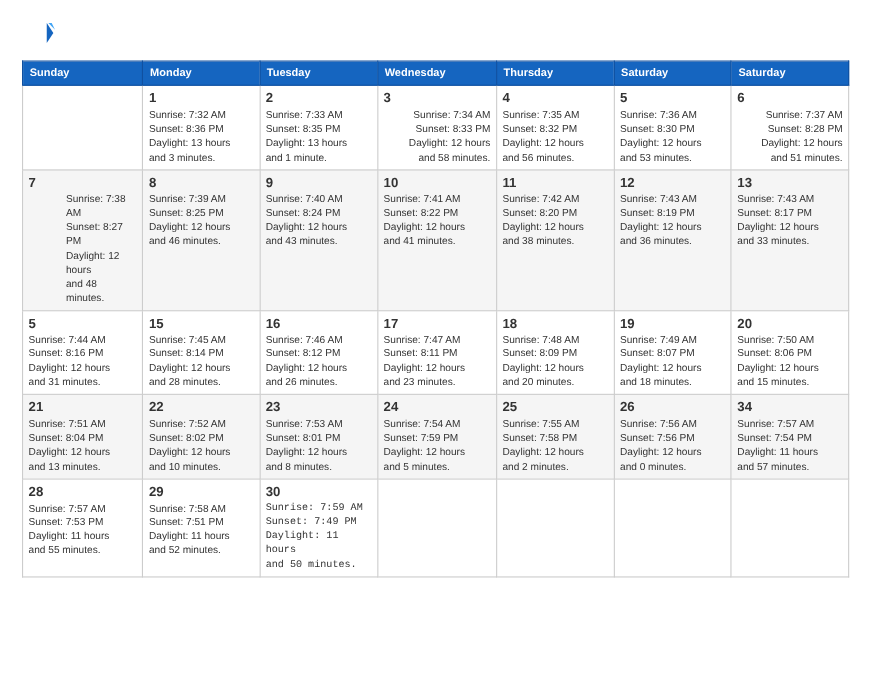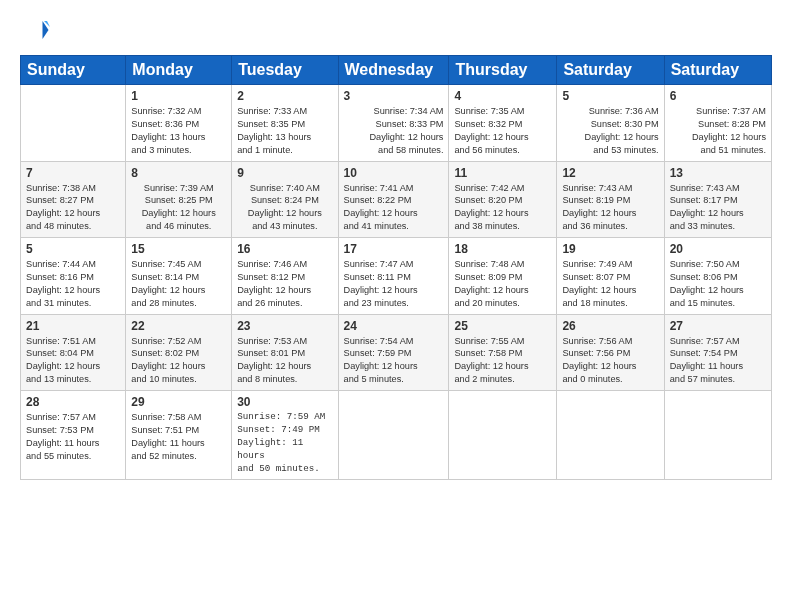--- a/index.html
+++ b/index.html
@@ -51,21 +51,21 @@
       color: #555;
     }
     .calendar {
       width: 100%;
       border-collapse: collapse;
       border: 1px solid #ccc;
     }
     .calendar th {
       background: #1565c0;
       color: #fff;
-      font-size: 16px;
+      font-size: 10px;
       font-weight: bold;
       text-align: left;
       padding: 5px 6px;
       border: 1px solid #1050a0;
     }
     .calendar td {
       vertical-align: top;
       border: 1px solid #ccc;
       padding: 4px 5px;
       width: 113px;
@@ -150,51 +150,51 @@
           </td>
           <td>
             <span class="day-num">4</span>
             <div class="day-info" style="white-space: pre-line;">Sunrise: 7:35 AM
 Sunset: 8:32 PM
 Daylight: 12 hours
 and 56 minutes.</div>
           </td>
           <td>
             <span class="day-num">5</span>
-            <div class="day-info" style="white-space: pre-line; text-align: right;">Sunrise: 7:36 AM
+            <div class="day-info" style="white-space: pre-line;">Sunrise: 7:36 AM
 Sunset: 8:30 PM
 Daylight: 12 hours
 and 53 minutes.</div>
           </td>
           <td>
             <span class="day-num">6</span>
             <div class="day-info" style="white-space: pre-line; text-align: right;">Sunrise: 7:37 AM
 Sunset: 8:28 PM
 Daylight: 12 hours
 and 51 minutes.</div>
           </td>
         </tr>
         <tr>
           <td>
             <span class="day-num">7</span>
-            <div class="day-info" style="white-space: pre-line;">Sunrise: 7:38 AM
+            <div class="day-info" style="white-space: pre-line; margin-left: 34px;">Sunrise: 7:38 AM
 Sunset: 8:27 PM
 Daylight: 12 hours
 and 48 minutes.</div>
           </td>
           <td>
             <span class="day-num">8</span>
-            <div class="day-info" style="white-space: pre-line; text-align: center;">Sunrise: 7:39 AM
+            <div class="day-info" style="white-space: pre-line;">Sunrise: 7:39 AM
 Sunset: 8:25 PM
 Daylight: 12 hours
 and 46 minutes.</div>
           </td>
           <td>
             <span class="day-num">9</span>
-            <div class="day-info" style="white-space: pre-line; text-align: center;">Sunrise: 7:40 AM
+            <div class="day-info" style="white-space: pre-line;">Sunrise: 7:40 AM
 Sunset: 8:24 PM
 Daylight: 12 hours
 and 43 minutes.</div>
           </td>
           <td>
             <span class="day-num">10</span>
             <div class="day-info" style="white-space: pre-line;">Sunrise: 7:41 AM
 Sunset: 8:22 PM
 Daylight: 12 hours
 and 41 minutes.</div>
@@ -309,21 +309,21 @@
 and 2 minutes.</div>
           </td>
           <td>
             <span class="day-num">26</span>
             <div class="day-info" style="white-space: pre-line;">Sunrise: 7:56 AM
 Sunset: 7:56 PM
 Daylight: 12 hours
 and 0 minutes.</div>
           </td>
           <td>
-            <span class="day-num">27</span>
+            <span class="day-num">34</span>
             <div class="day-info" style="white-space: pre-line;">Sunrise: 7:57 AM
 Sunset: 7:54 PM
 Daylight: 11 hours
 and 57 minutes.</div>
           </td>
         </tr>
         <tr>
           <td>
             <span class="day-num">28</span>
             <div class="day-info" style="white-space: pre-line;">Sunrise: 7:57 AM

